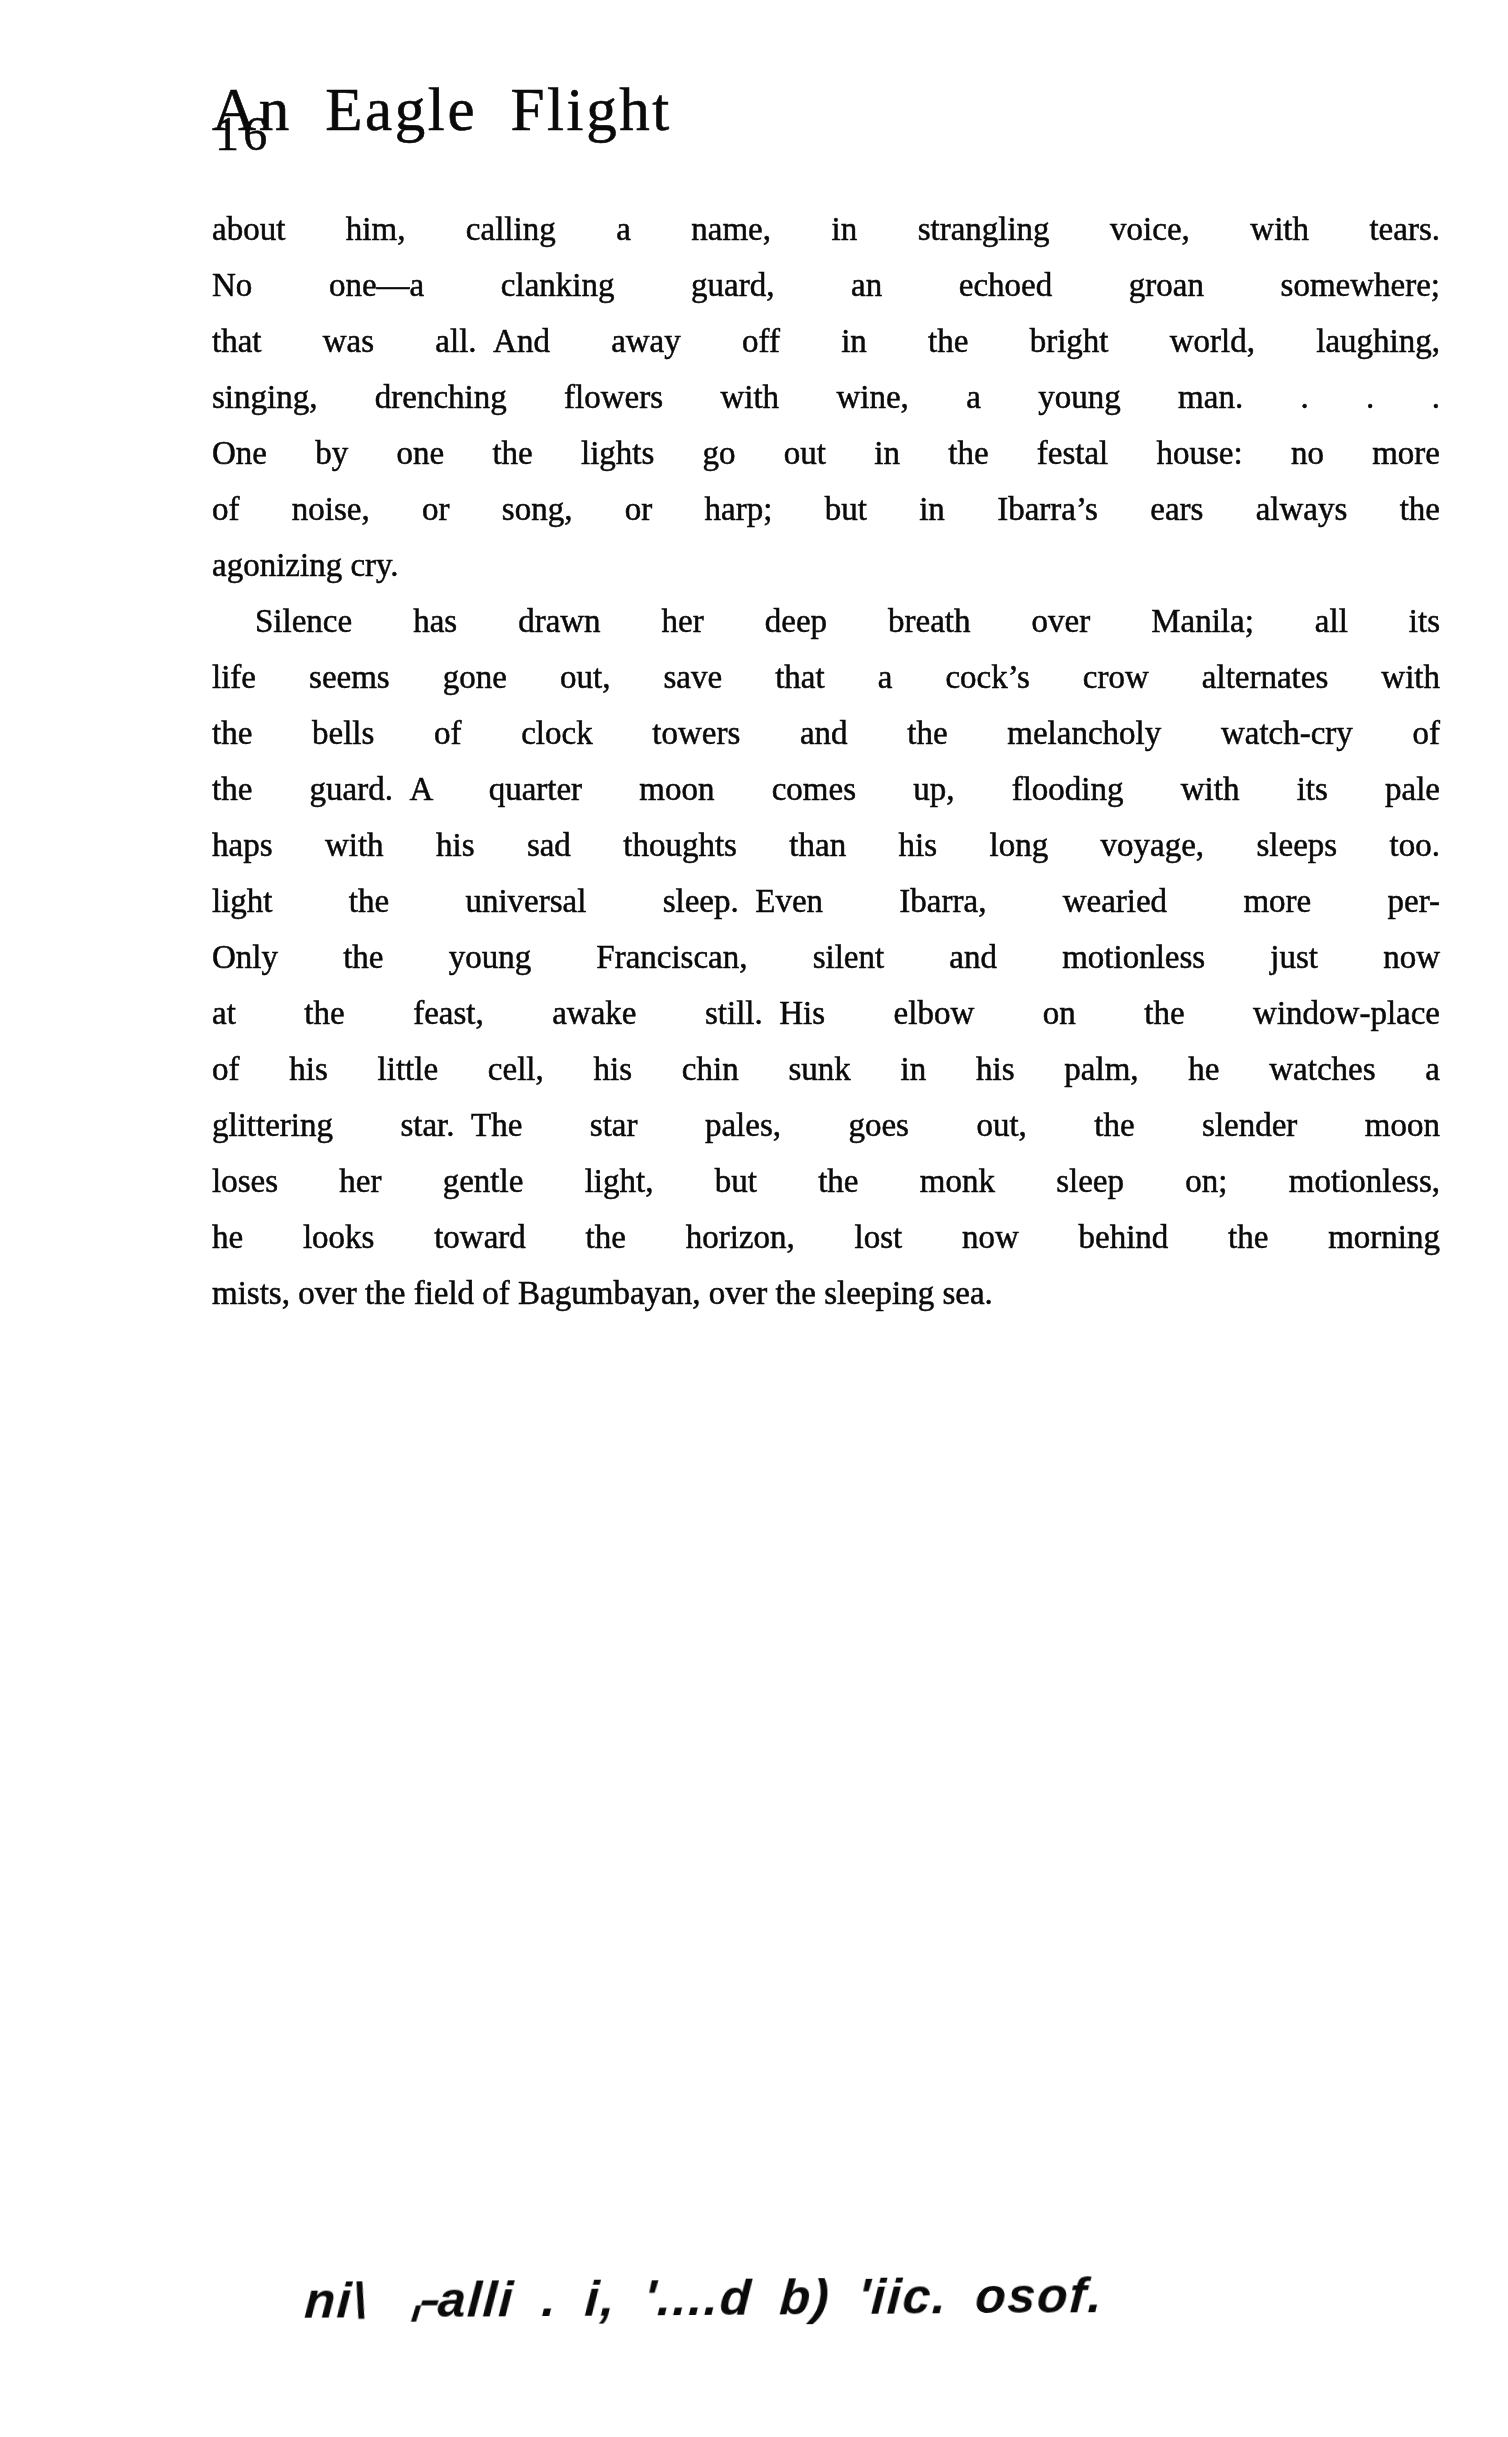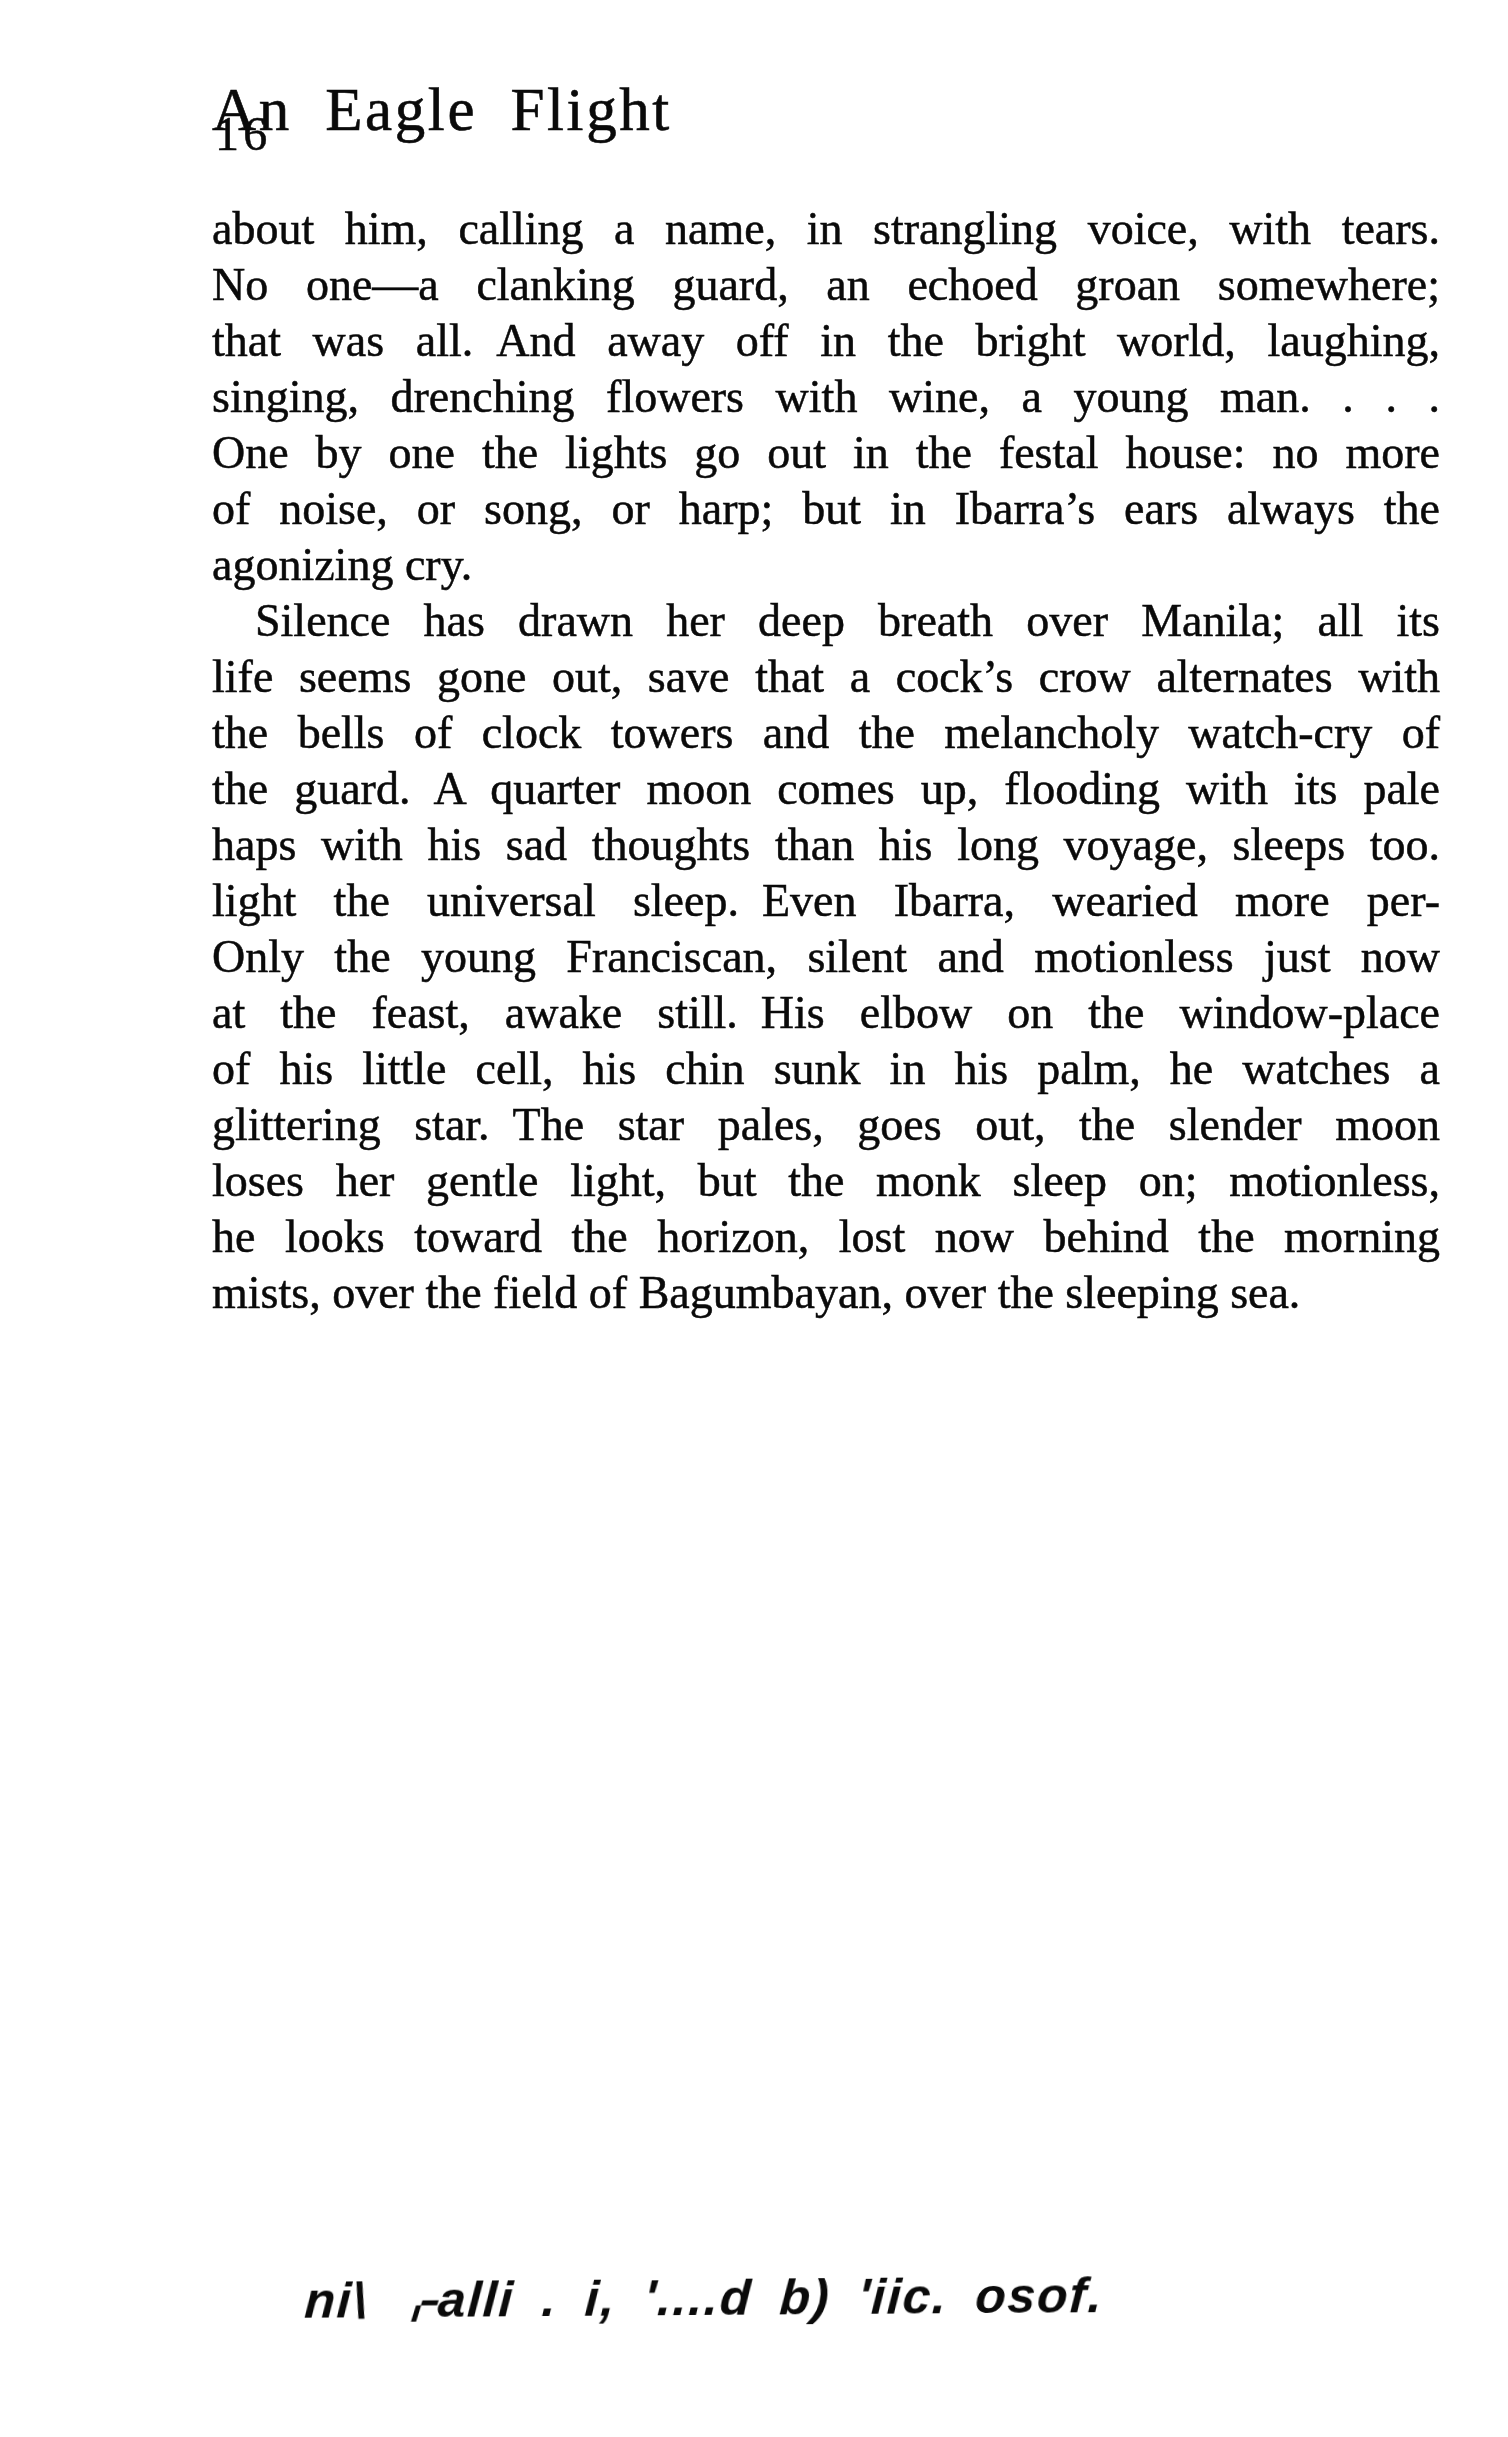--- a/index.html
+++ b/index.html
@@ -30,21 +30,21 @@
     position:absolute;
     left:212px;top:76px;width:1228px;
     text-align:left;
     font-size:61px;line-height:1.1;
     letter-spacing:2.6px;word-spacing:15.6px;
     -webkit-text-stroke:0.6px currentColor;
   }
   .body-text{
     position:absolute;
     left:212px;top:201px;width:1228px;
-    font-size:46px;line-height:56px;
+    font-size:33px;line-height:56px;
     -webkit-text-stroke:0.5px currentColor;
   }
   .line{
     text-align:justify;
     text-align-last:justify;
   }
   .line.para-end{
     text-align-last:left;
   }
   .line.indent{

